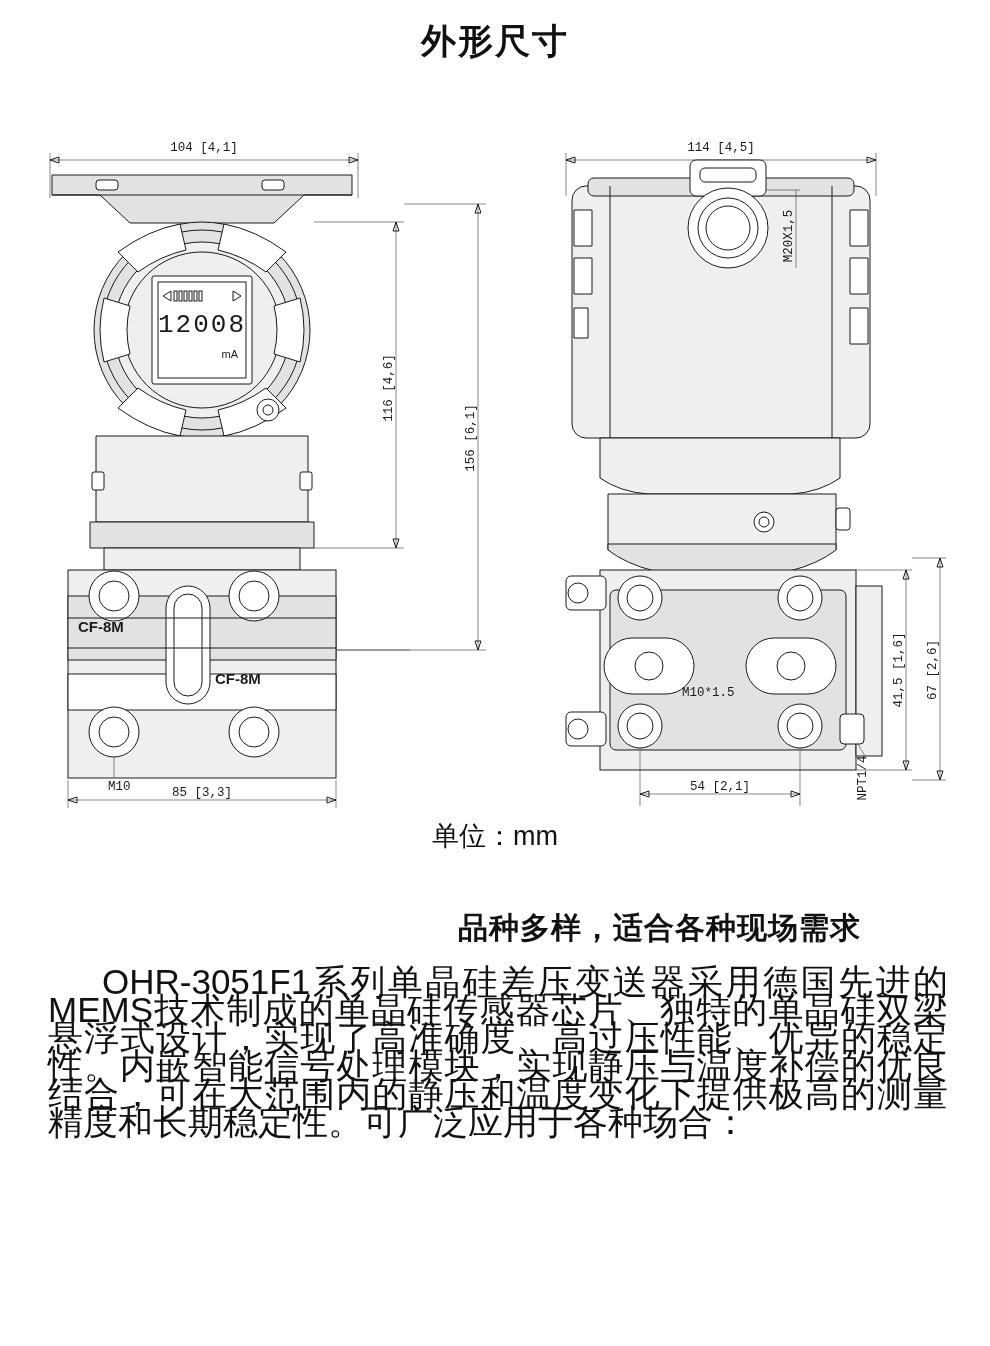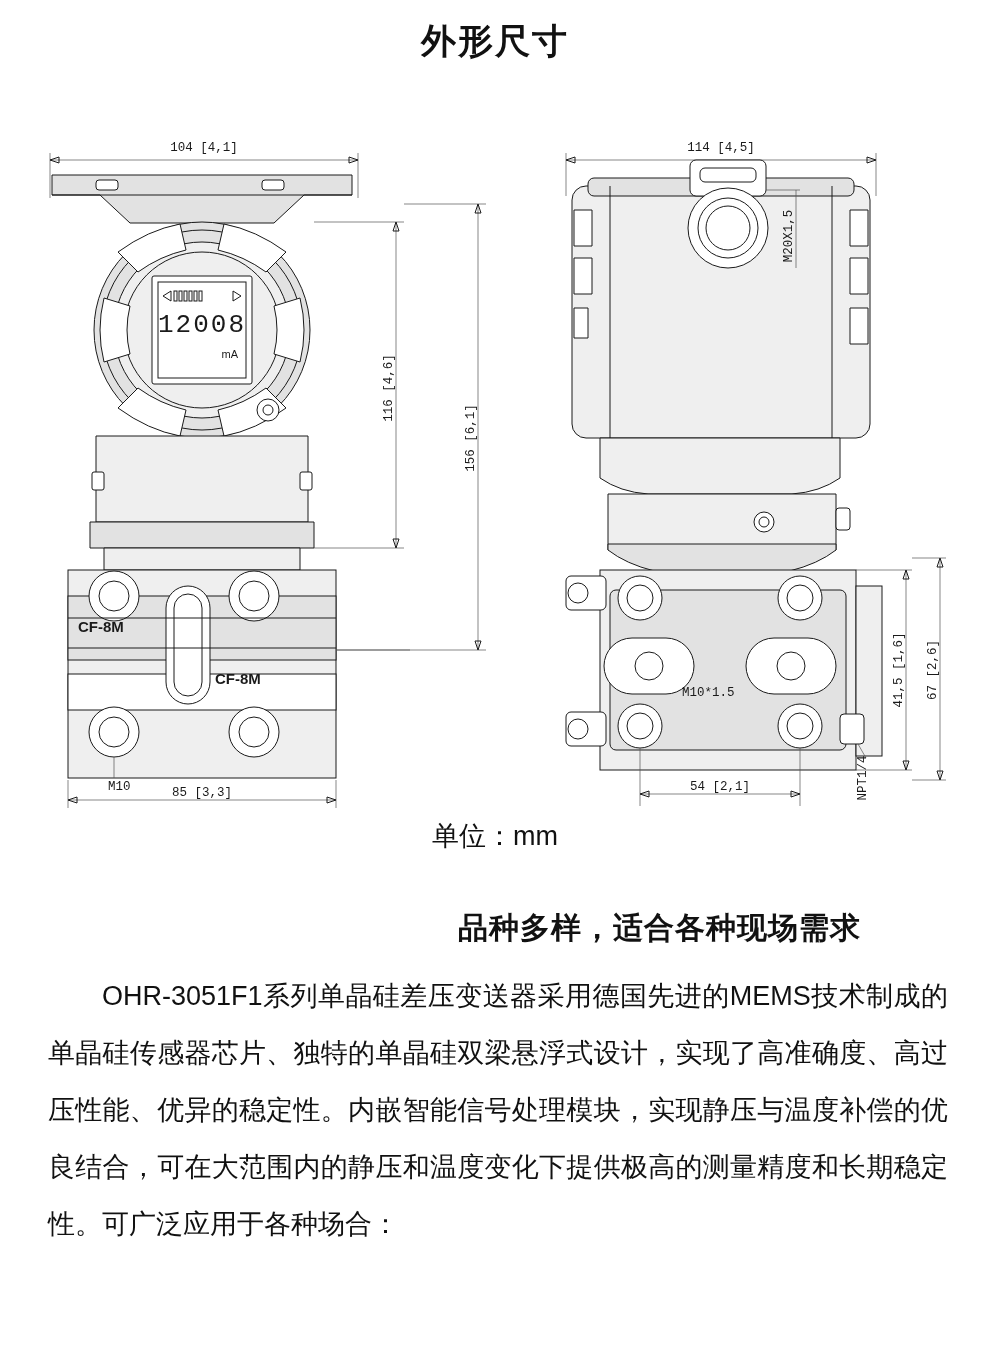--- a/index.html
+++ b/index.html
@@ -29,21 +29,21 @@
   }
 
   .subheading {
     position: absolute; top: 908px; left: 0; width: 816px;
     text-align: right; font-size: 30px; font-weight: bold;
     letter-spacing: 1px; color: #111; margin-left: 45px;
   }
 
   .body-text {
     position: absolute; top: 968px; left: 48px; width: 900px;
-    font-size: 27px; line-height: 57px; color: #111;
+    font-size: 35px; line-height: 28px; color: #111;
     text-align: justify;
     text-indent: 54px;
   }
 
   svg { display: block; }
   .ln { stroke: #1a1a1a; fill: none; stroke-width: 1; }
   .thin { stroke: #555; fill: none; stroke-width: 0.7; }
   .fillw { fill: #ffffff; stroke: #1a1a1a; stroke-width: 1; }
   .fillg { fill: #efefef; stroke: #1a1a1a; stroke-width: 1; }
   .fillgg { fill: #e2e2e2; stroke: #1a1a1a; stroke-width: 1; }

